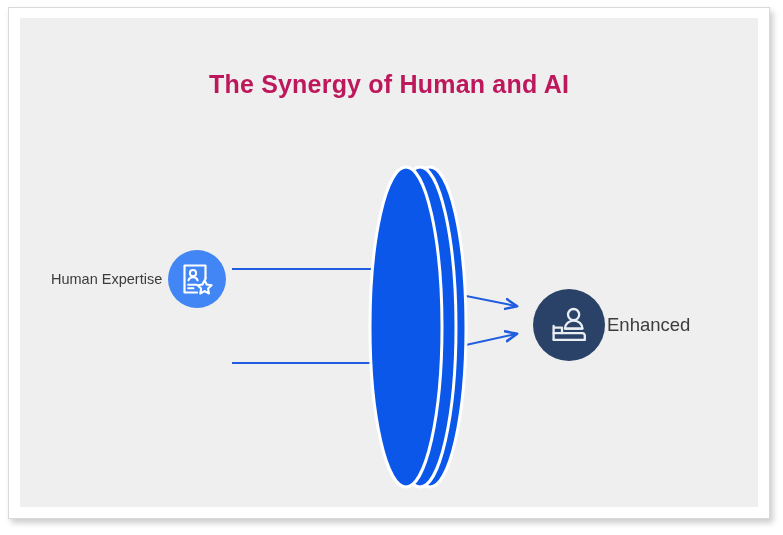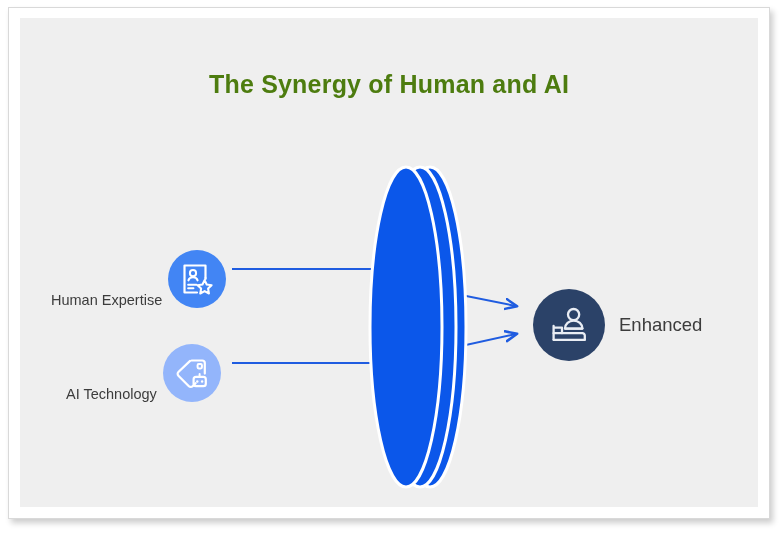--- a/index.html
+++ b/index.html
@@ -37,21 +37,21 @@
 
   
   #slide-title {
     position: absolute;
     left: 0;
     top: 52px;
     width: 100%;
     text-align: center;
     font-size: 25px;
     font-weight: bold;
-    color: #4d7c0f;
+    color: #be185d;
     letter-spacing: 0.2px;
   }
 
   
   #diagram-stage {
     position: absolute;
     left: 0;
     top: 0;
     width: 100%;
     height: 100%;
@@ -61,21 +61,21 @@
     left: 0;
     top: 0;
     width: 740px;
     height: 490px;
   }
 
   
   .input-node {
     position: absolute;
     display: flex;
-    align-items: flex-end;
+    align-items: center;
     gap: 6px;
   }
   .input-node .node-label {
     font-size: 14.5px;
     color: #3c3c3c;
     white-space: nowrap;
   }
   .node-circle {
     width: 58px;
     height: 58px;
@@ -88,21 +88,21 @@
   #node-human-expertise { left: 31px; top: 232px; }
   #node-ai-technology   { left: 46px; top: 326px; }
 
   
   #node-enhanced-recruitment {
     position: absolute;
     left: 513px;
     top: 271px;
     display: flex;
     align-items: center;
-    gap: 14px;
+    gap: 2px;
   }
   #node-enhanced-recruitment .node-circle {
     width: 72px;
     height: 72px;
   }
   #node-enhanced-recruitment .node-label {
     font-size: 18.5px;
     color: #3c3c3c;
     line-height: 1.30;
     max-width: 130px;
@@ -164,40 +164,20 @@
 
             <path d="M9.4,19.4 a4.8,4.3 0 0 1 9.2,0" fill="none" stroke="#ffffff" stroke-width="2" stroke-linecap="round"></path>
 
             <path d="M9.2,23.8 H17.4 M9.2,27.3 H14.4" stroke="#ffffff" stroke-width="2.1" stroke-linecap="round"></path>
 
             <path d="M25.6,19.1 l2.15,4.4 4.85,0.7 -3.5,3.42 0.83,4.83 -4.33,-2.28 -4.33,2.28 0.83,-4.83 -3.5,-3.42 4.85,-0.7 Z" fill="none" stroke="#ffffff" stroke-width="2.1" stroke-linejoin="round"></path>
           </svg>
         </span>
       </div>
 
-      <div class="input-node" id="node-ai-technology">
-        <span class="node-label">AI Technology</span>
-        <span class="node-circle" style="background:#93B5FB">
-          <svg width="36" height="36" viewBox="0 0 36 36" xmlns="http://www.w3.org/2000/svg">
-
-            <path d="M17.8,5.5 H28.2 a2.6,2.6 0 0 1 2.6,2.6 V18.6
-                     M21.6,28.2 L18.6,31.2 a2.6,2.6 0 0 1 -3.7,0
-                     L4.4,20.7 a2.6,2.6 0 0 1 0,-3.7 L16.1,5.9" fill="none" stroke="#ffffff" stroke-width="2.2" stroke-linecap="round" stroke-linejoin="round"></path>
-
-            <rect x="23.6" y="9.1" width="4.3" height="4.3" rx="1.1" fill="none" stroke="#ffffff" stroke-width="2"></rect>
-
-            <path d="M25.6,19.1 V21.6" stroke="#ffffff" stroke-width="2" stroke-linecap="round"></path>
-
-            <rect x="19.6" y="21.8" width="12.2" height="9.4" rx="2.4" fill="none" stroke="#ffffff" stroke-width="2.2"></rect>
-
-            <circle cx="23.3" cy="26.5" r="1.2" fill="#ffffff"></circle>
-            <circle cx="28.1" cy="26.5" r="1.2" fill="#ffffff"></circle>
-          </svg>
-        </span>
-      </div>
 
       <div id="node-enhanced-recruitment">
         <span class="node-circle" style="background:#2B4268">
           <svg width="46" height="46" viewBox="0 0 46 46" xmlns="http://www.w3.org/2000/svg">
 
             <circle cx="27.6" cy="12.6" r="5.6" fill="none" stroke="#e9edf4" stroke-width="2.3"></circle>
 
             <path d="M19.0,26.6 a8.7,8.0 0 0 1 17.4,0 Z" fill="none" stroke="#e9edf4" stroke-width="2.3" stroke-linejoin="round"></path>
             <path d="M19.0,26.6 H36.4" stroke="#e9edf4" stroke-width="2.3" stroke-linecap="round"></path>
 

